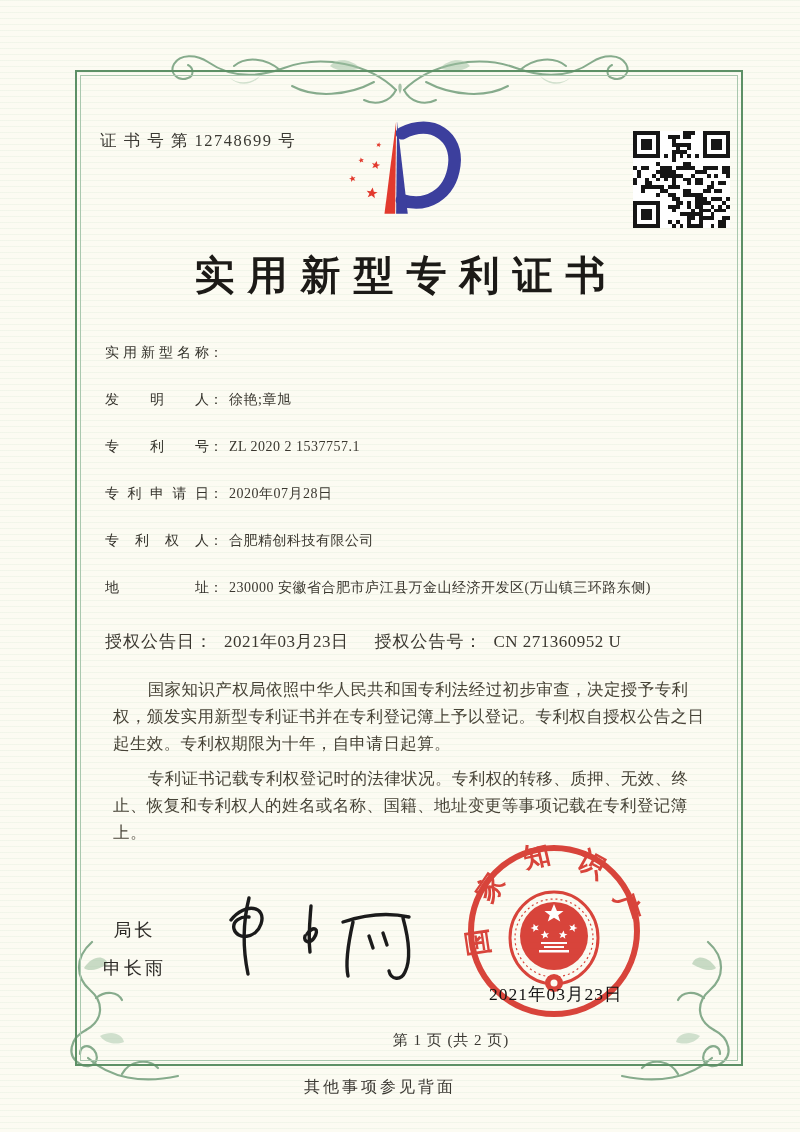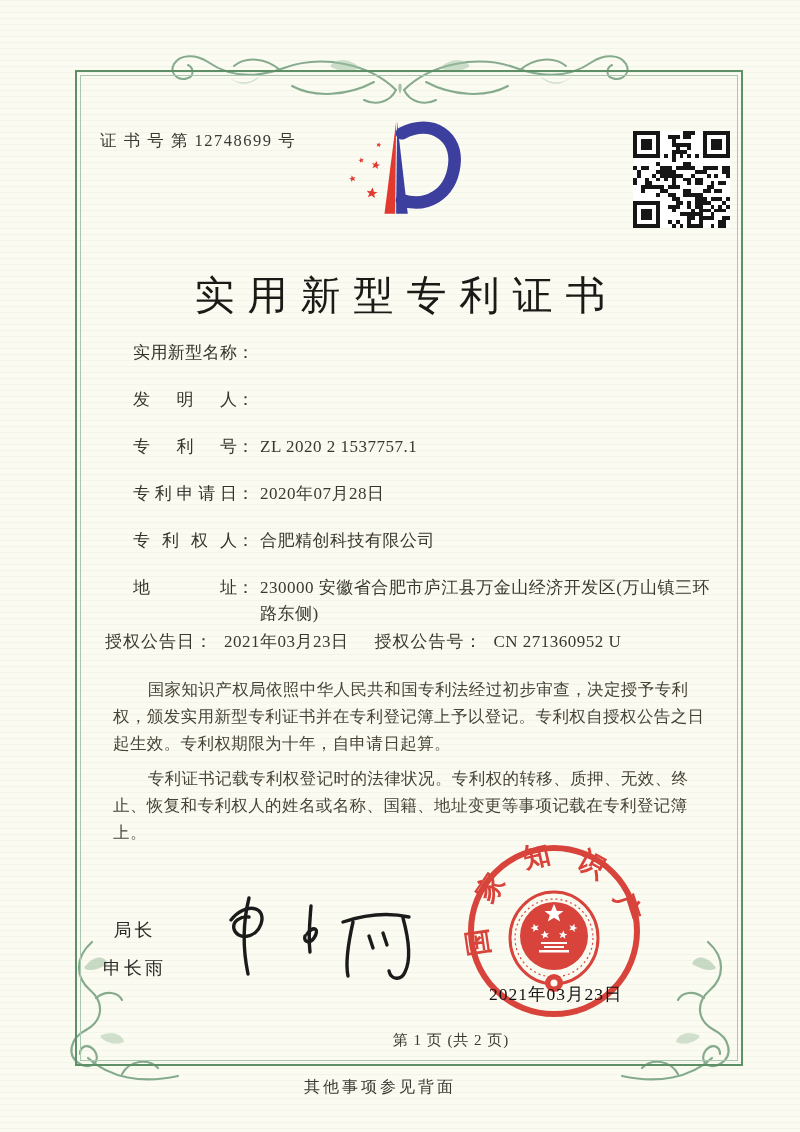--- a/index.html
+++ b/index.html
@@ -16,24 +16,24 @@
     border:2px solid #5d9066;
   }
   .frame::after{
     content:'';position:absolute;inset:3px;border:1px solid #a9c7ae;
   }
   .cert-no{position:absolute;left:100px;top:130px;font-size:16.5px;letter-spacing:1.5px;color:#3b3933;}
   .logo{position:absolute;left:332px;top:110px;}
   .qr{position:absolute;left:633px;top:131px;width:97px;height:97px;background:#fff;}
   .title{
     position:absolute;left:0;top:248px;width:800px;text-align:center;
-    font-size:40px;font-weight:400;letter-spacing:13px;color:#1c1a17;text-indent:13px;margin-top:20px;
+    font-size:40px;font-weight:700;letter-spacing:13px;color:#1c1a17;text-indent:13px;
   }
   .fields{position:absolute;left:105px;top:340px;width:610px;}
-  .field-row{display:flex;align-items:flex-start;margin-bottom:21px;font-size:17px;line-height:26px;color:#3a372f;margin-left:28px;}
+  .field-row{display:flex;align-items:center;margin-bottom:21px;font-size:14px;line-height:26px;color:#3a372f;}
   .f-label{display:inline-block;width:104px;text-align:justify;text-align-last:justify;flex:0 0 104px;color:#35332c;}
   .f-colon{flex:0 0 auto;padding-right:6px;}
   .f-value{flex:1 1 auto;letter-spacing:0.5px;}
   .grant-row{position:absolute;left:105px;top:629px;display:flex;font-size:17px;line-height:26px;color:#3a372f;}
   .g-label{letter-spacing:1px;}
   .g-gap{width:26px;}
   .g-value{padding-left:6px;letter-spacing:0.5px;}
   .paras{position:absolute;left:105px;top:668px;width:610px;}
   .paras p{margin:8px;font-size:16.5px;line-height:27px;text-indent:2.1em;color:#474337;letter-spacing:0.4px;}
   .sig-block{position:absolute;left:103px;top:918px;font-size:18px;color:#2c2a26;text-align:center;}
@@ -393,20 +393,21 @@
   <div class="title">实用新型专利证书</div>
 
   <div class="fields" id="fields">
       <div class="field-row">
         <span class="f-label">实用新型名称</span>
         <span class="f-colon">：</span>
       </div>
       <div class="field-row">
         <span class="f-label">发明人</span>
         <span class="f-colon">：</span>
+        <span class="f-value">徐艳;章旭</span>
       </div>
       <div class="field-row">
         <span class="f-label">专利号</span>
         <span class="f-colon">：</span>
         <span class="f-value">ZL 2020 2 1537757.1</span>
       </div>
       <div class="field-row">
         <span class="f-label">专利申请日</span>
         <span class="f-colon">：</span>
         <span class="f-value">2020年07月28日</span>

